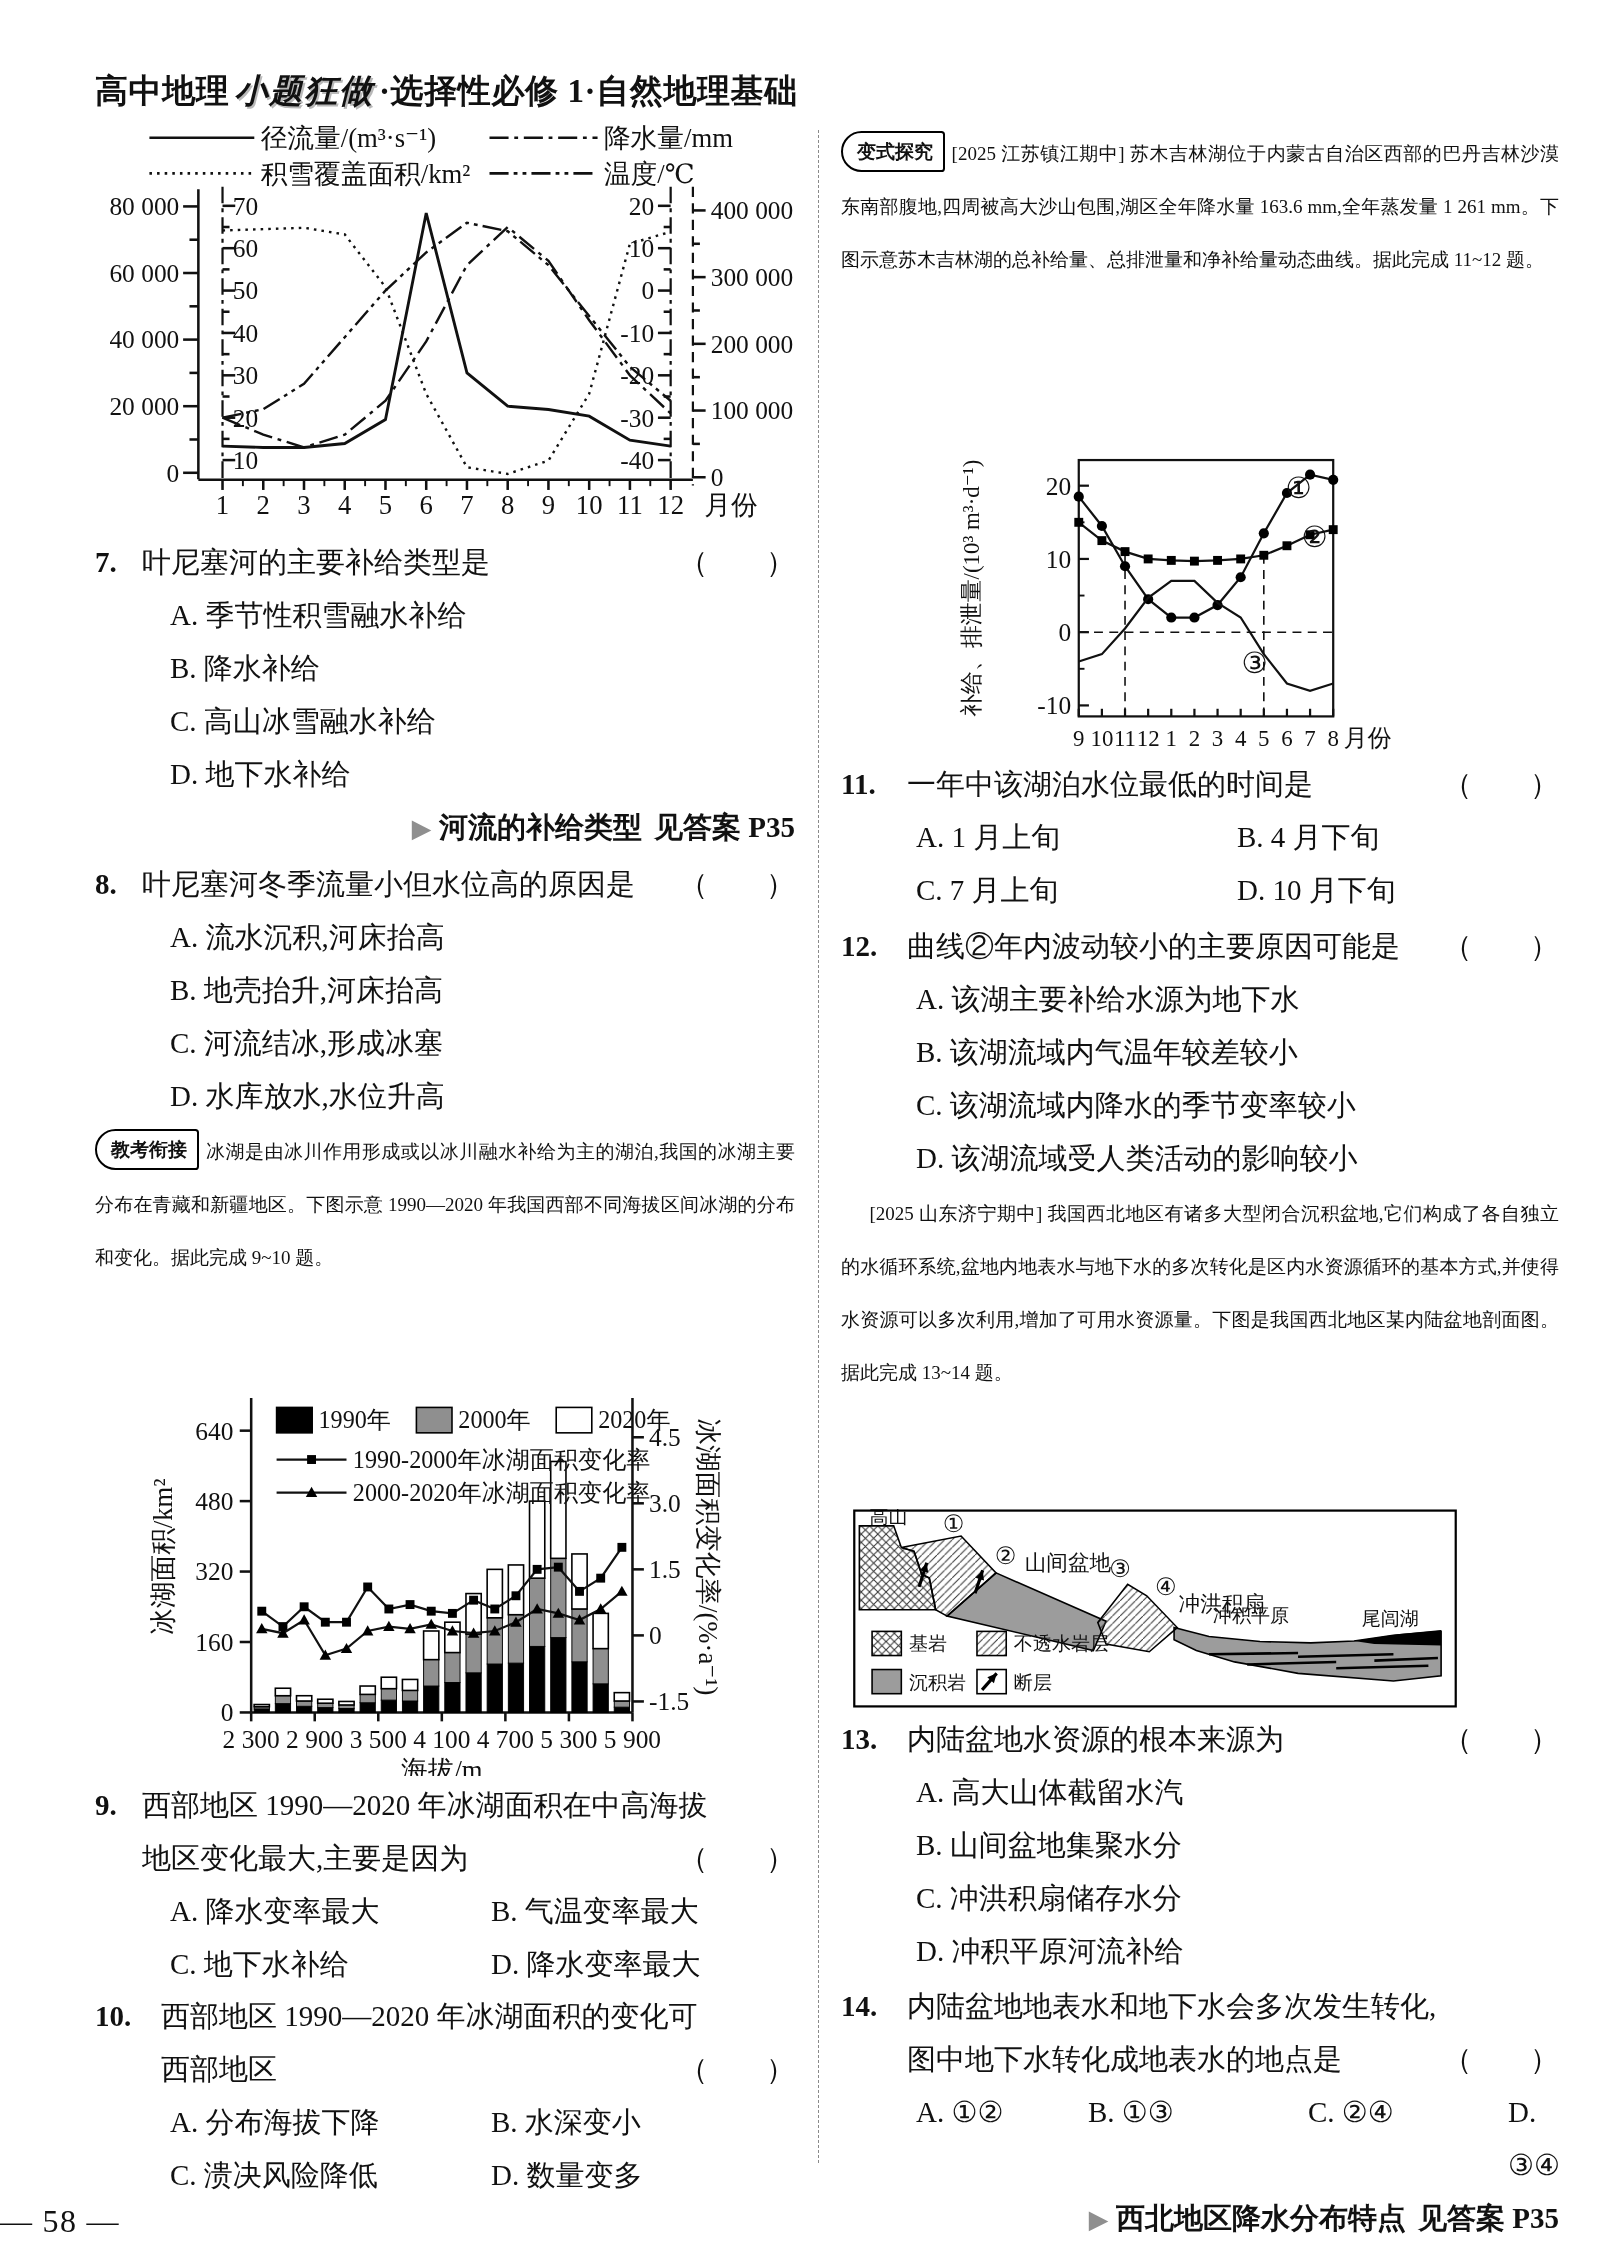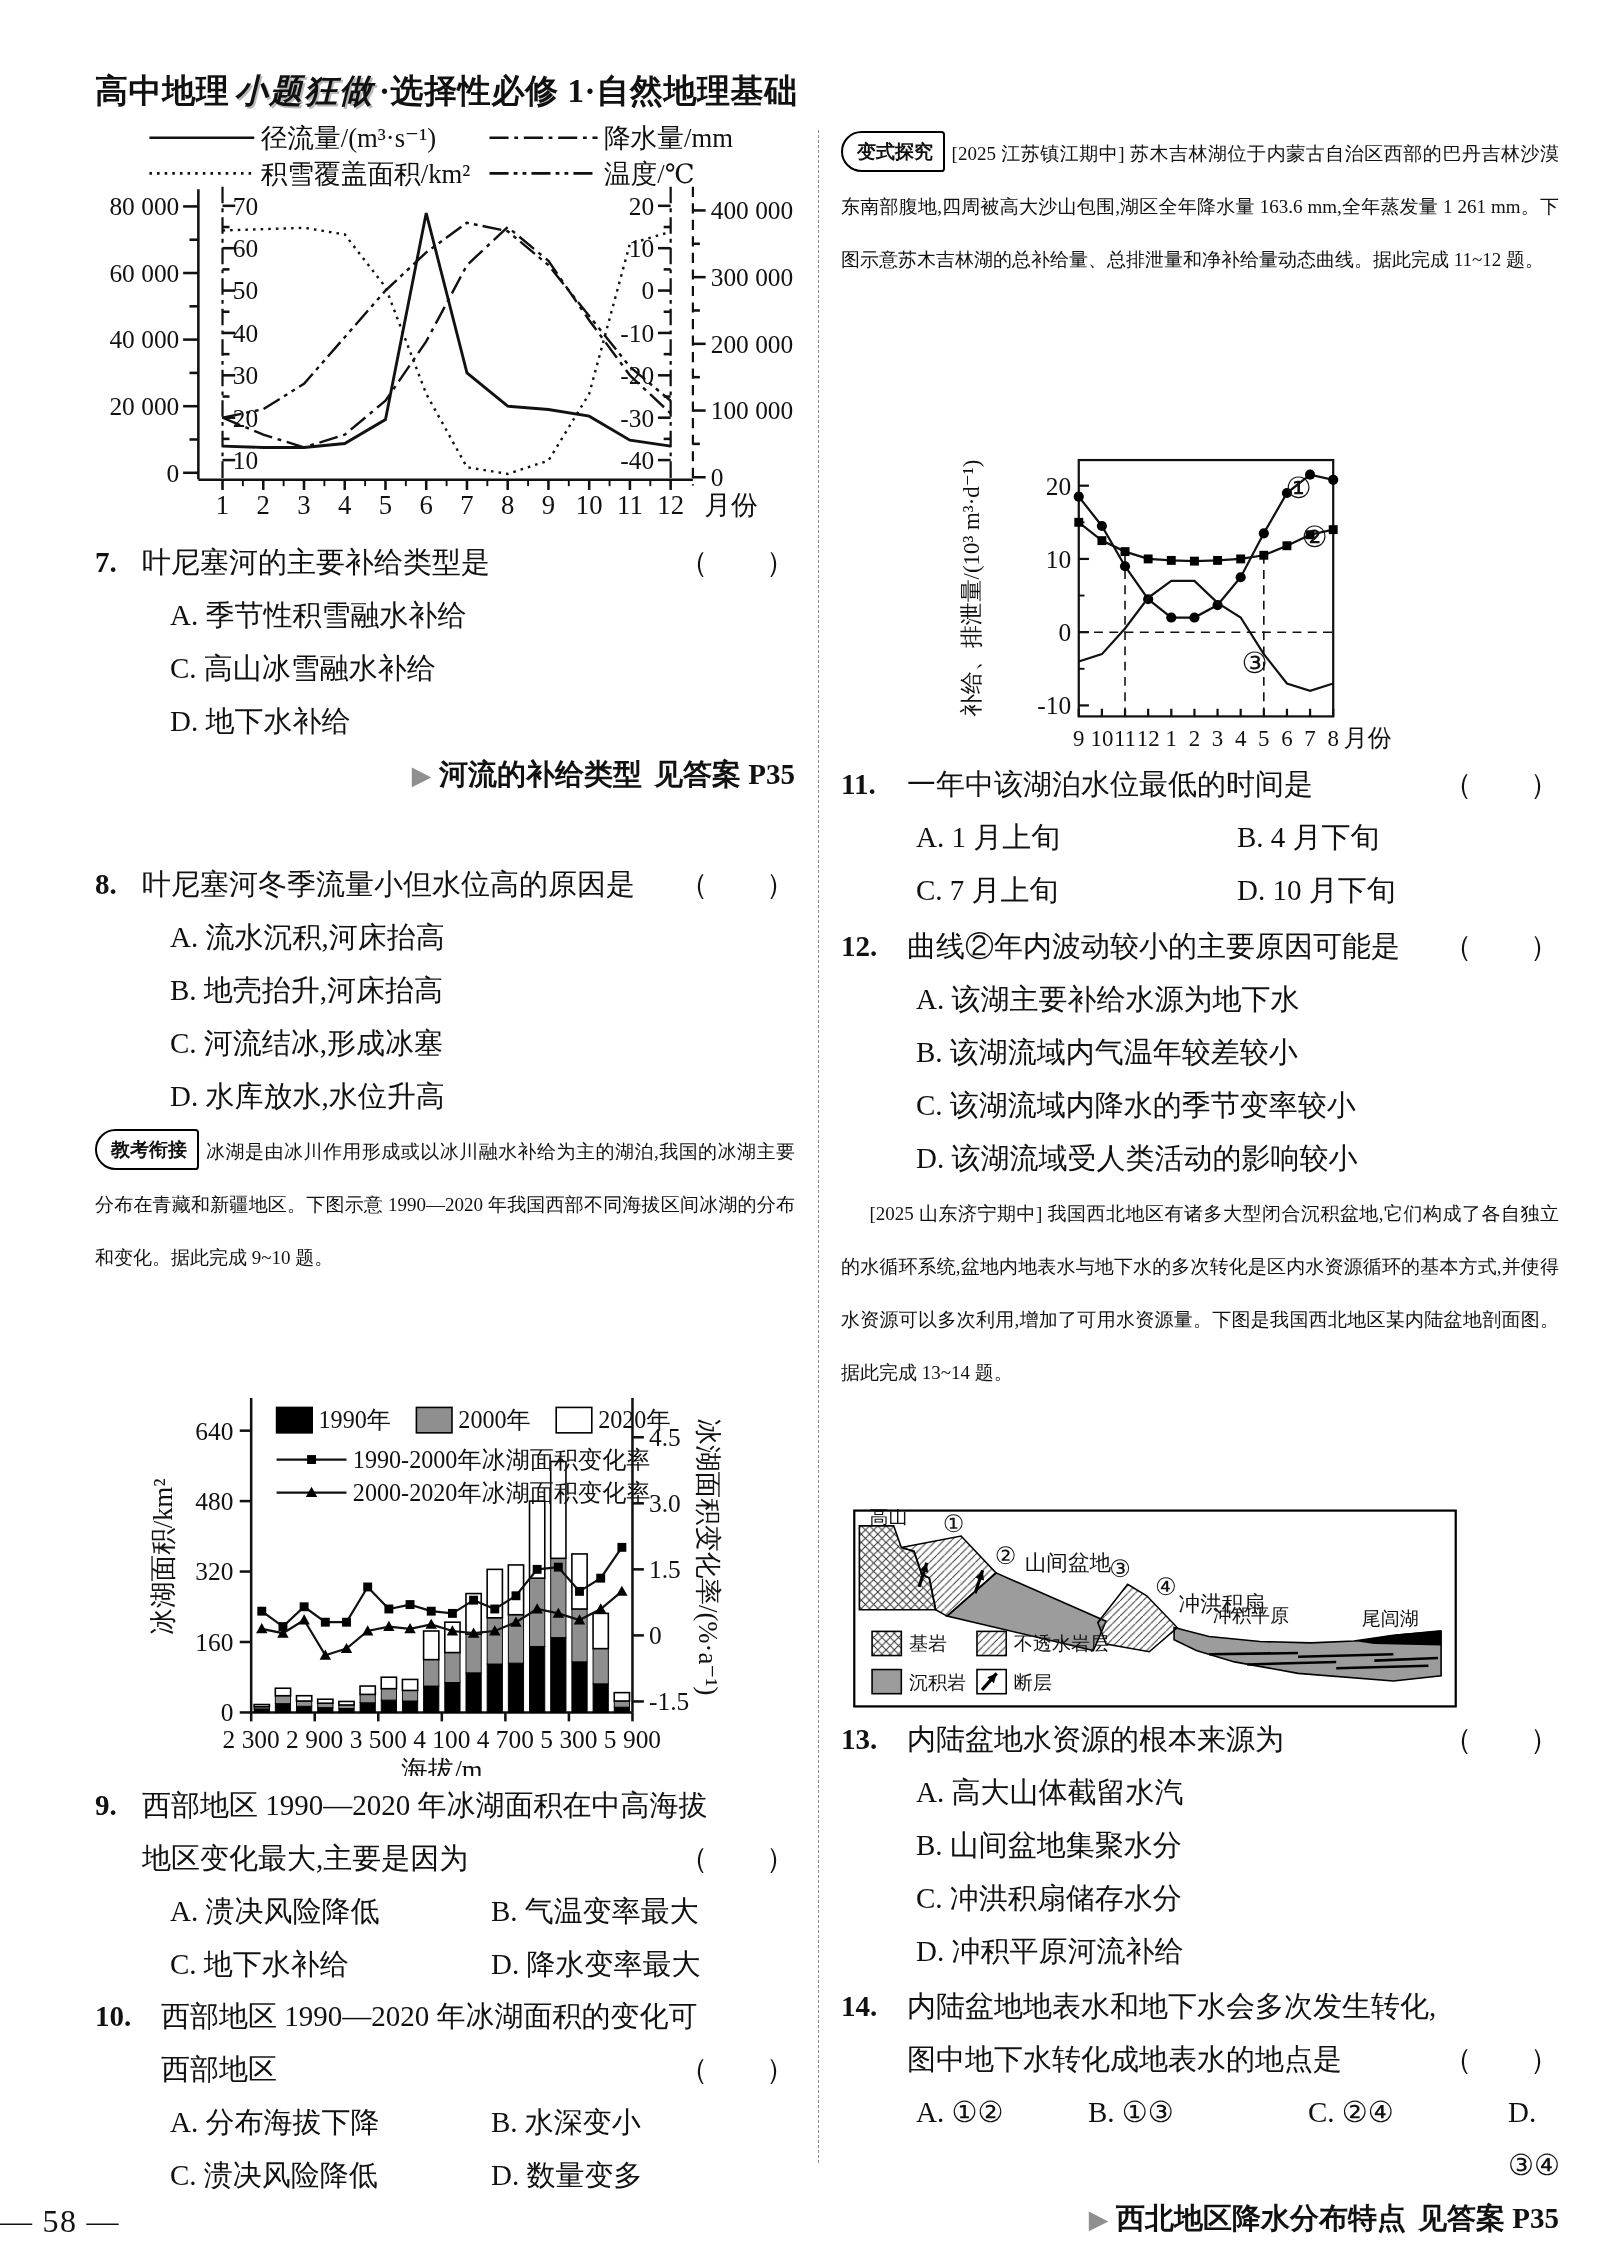--- a/index.html
+++ b/index.html
@@ -166,20 +166,21 @@
     </svg></div>
 
 <div class="abs q" style="left:95px;top:536px;width:700px;">
   <div class="stem">
     <span class="qnum">7.</span>
     <span>叶尼塞河的主要补给类型是</span>
     <span class="bracket">（　　）</span>
   </div>
   <div class="optlist">
     <div>A. 季节性积雪融水补给</div>
+    <div>B. 降水补给</div>
     <div>C. 高山冰雪融水补给</div>
     <div>D. 地下水补给</div>
   </div>
   <div class="refrow">
     <span class="tri">▶</span><span>河流的补给类型</span><span class="ans">见答案 P35</span>
   </div>
 </div>
 
 <div class="abs q" style="left:95px;top:858px;width:700px;">
   <div class="stem">
@@ -349,21 +350,21 @@
 <div class="abs q" style="left:95px;top:1779px;width:700px;">
   <div class="stem">
     <span class="qnum">9.</span>
     <span>西部地区 1990—2020 年冰湖面积在中高海拔</span>
   </div>
   <div class="cont" style="position:relative;">
     <span>地区变化最大,主要是因为</span>
     <span class="bracket" style="position:absolute;right:0;top:0;">（　　）</span>
   </div>
   <div class="optgrid2">
-    <div>A. 溃决风险降低</div>
+    <div>A. 降水变率最大</div>
     <div>B. 气温变率最大</div>
     <div>C. 地下水补给</div>
     <div>D. 降水变率最大</div>
   </div>
 </div>
 
 <div class="abs q" style="left:95px;top:1990px;width:700px;">
   <div class="stem d2">
     <span class="qnum">10.</span>
     <span>西部地区 1990—2020 年冰湖面积的变化可</span>

